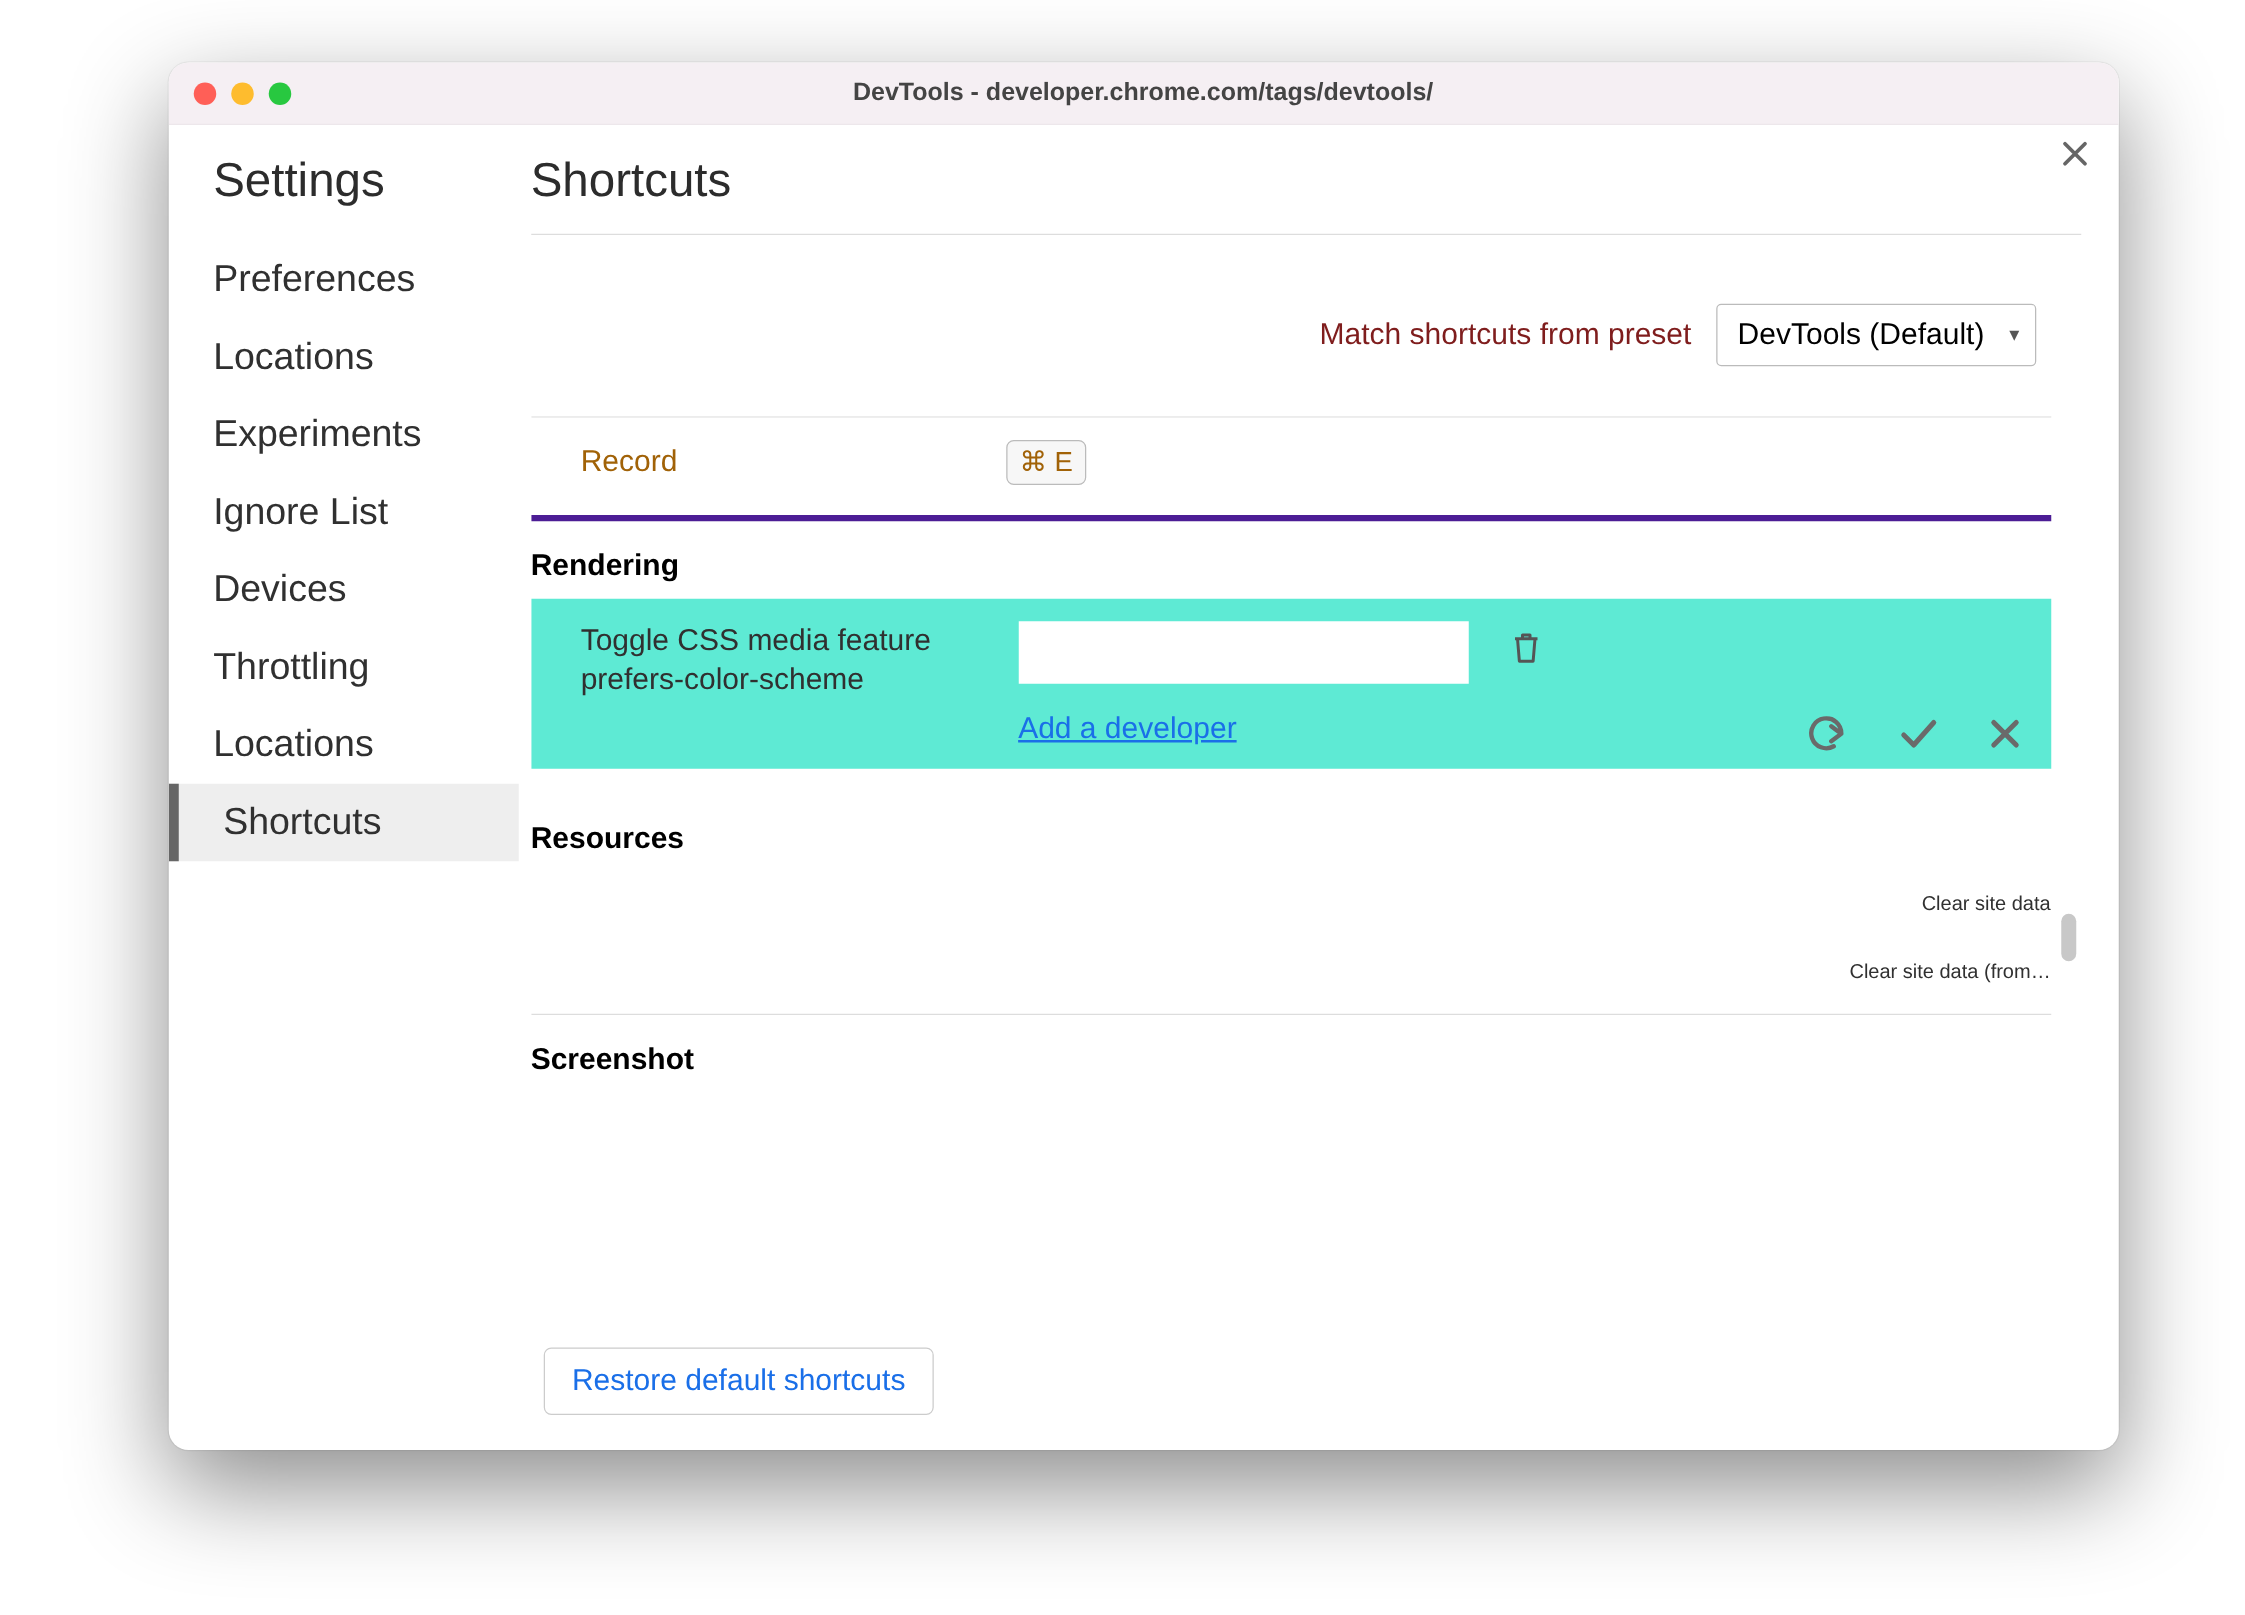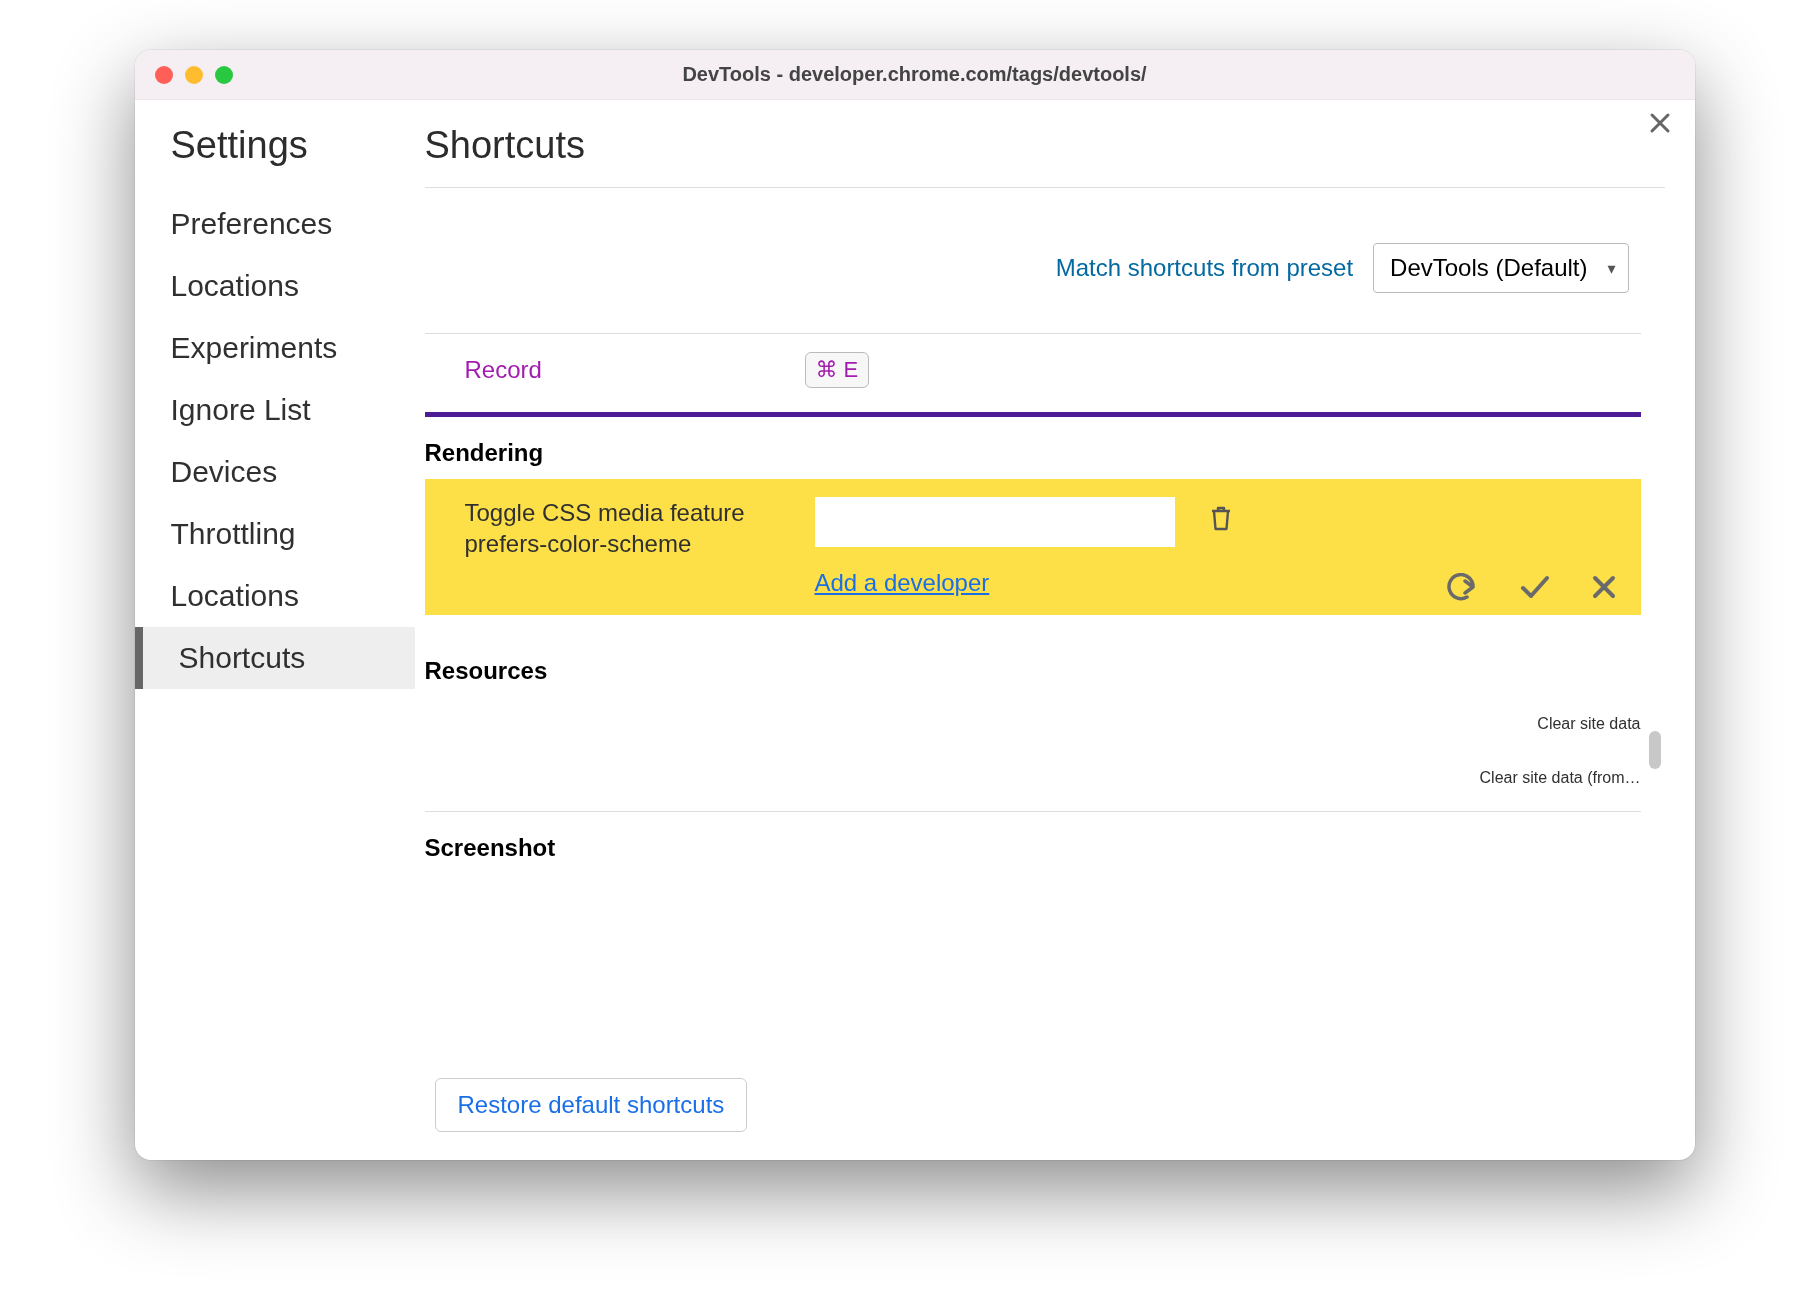--- a/index.html
+++ b/index.html
@@ -111,21 +111,21 @@
     margin-bottom: 20px;
   }
   .hr { border: none; border-top: 1px solid #ddd; }
   .preset-row {
     display: flex;
     align-items: center;
     justify-content: flex-end;
     gap: 20px;
     padding: 55px 36px 40px 0;
   }
-  .preset-row label { font-size: 24px; color: #0369a1; }
+  .preset-row label { font-size: 24px; color: #7f1d1d; }
   .select {
     border: 1px solid #bbb;
     border-radius: 4px;
     padding: 10px 40px 10px 16px;
     font-size: 24px;
     background: #fff;
     position: relative;
     cursor: pointer;
   }
   .select::after {
@@ -141,21 +141,21 @@
     flex: 1;
     overflow: hidden;
     position: relative;
     padding-right: 24px;
   }
   .row {
     display: flex;
     align-items: center;
     padding: 18px 0 18px 40px;
     font-size: 24px;
-    color: #a21caf;
+    color: #a16207;
   }
   .row .label { width: 340px; }
   .kbd {
     border: 1px solid #bbb;
     border-radius: 6px;
     background: #f7f7f7;
     padding: 4px 10px;
     font-size: 22px;
     display: inline-flex;
     gap: 6px;
@@ -163,21 +163,21 @@
   }
   .section-head {
     font-size: 24px;
     font-weight: 700;
     padding: 22px 0 12px 0;
     border-top: 1px solid #ddd;
     margin-top: 6px;
   }
   .section-head.first { border-top: 5px solid #4c1d95; }
   .edit-block {
-    background: #fde047;
+    background: #5eead4;
     padding: 18px 20px 18px 40px;
     position: relative;
   }
   .edit-top {
     display: flex;
     align-items: flex-start;
     gap: 10px;
   }
   .edit-label {
     width: 340px;

